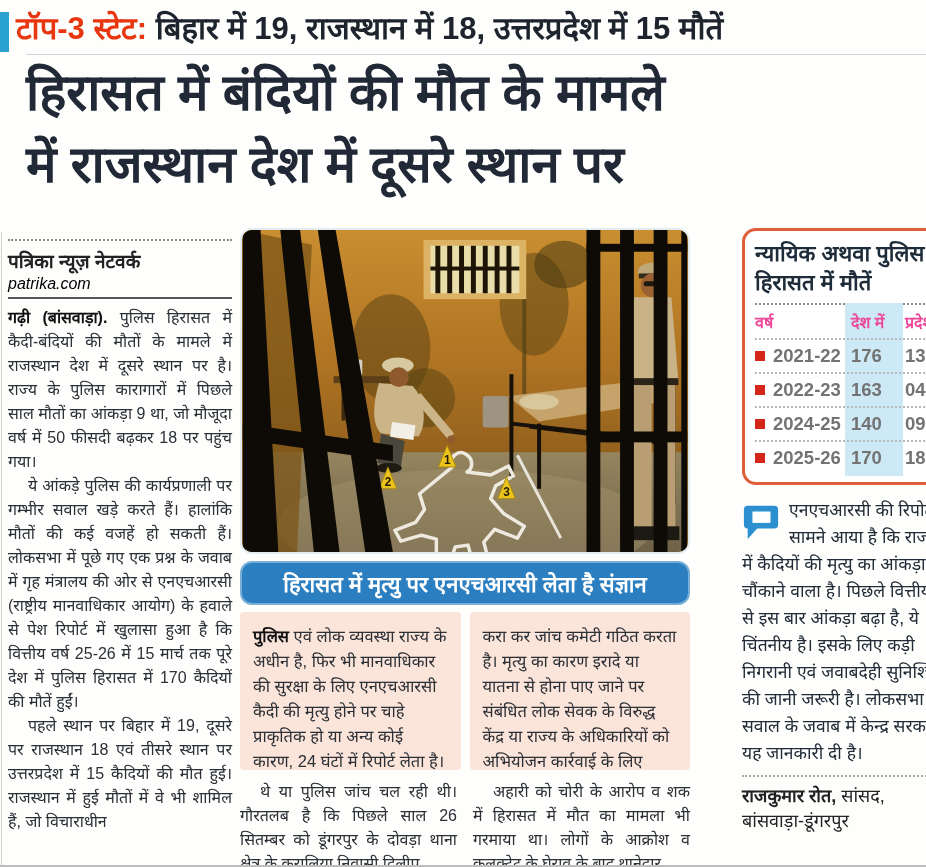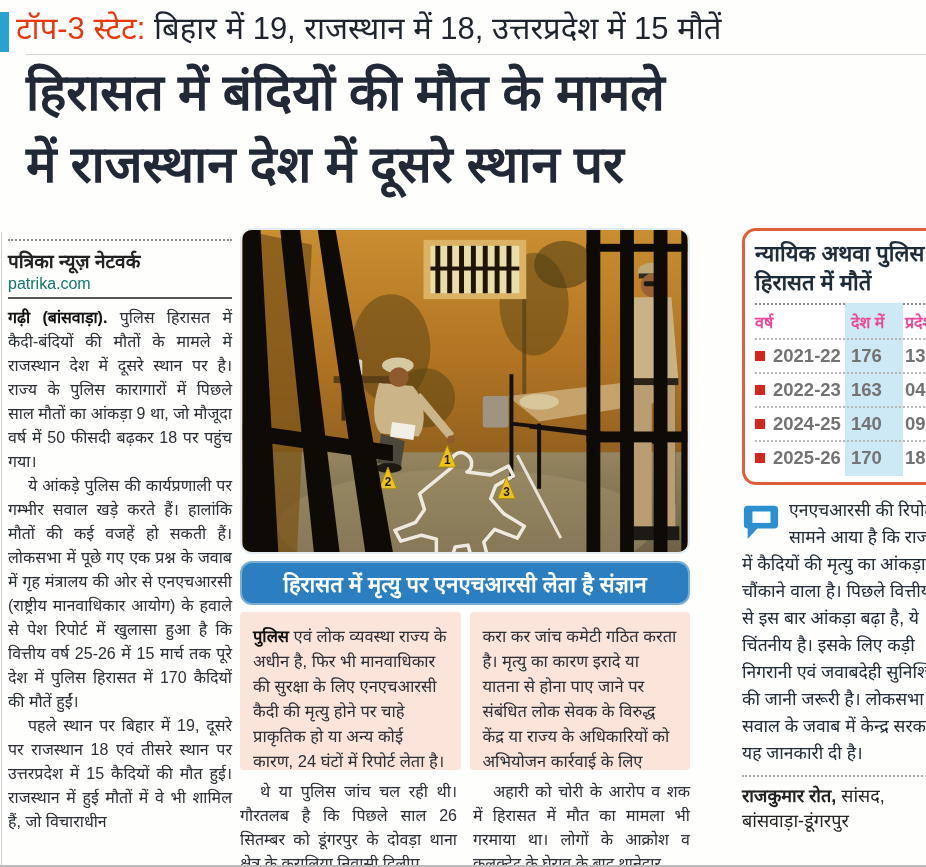--- a/index.html
+++ b/index.html
@@ -6,33 +6,33 @@
   html,body { background:#ffffff; }
   .page {
     position:relative; width:926px; height:867px; overflow:hidden;
     background:#fefefc; color:#24292f;
     font-family:"Liberation Sans","DejaVu Sans",sans-serif;
     border-bottom:2px solid #bdbdbd;
   }
   .left-hairline { position:absolute; left:1px; top:232px; bottom:0; width:1px; background:#cfcfcf; }
   .edge-mark { position:absolute; left:0; top:12px; width:9px; height:40px; background:#2aa2cf; }
 
-  .kicker { position:absolute; top:6px; left:16px; font-size:31px; font-weight:400; letter-spacing:0; white-space:nowrap; }
+  .kicker { position:absolute; top:6px; left:16px; font-size:31px; font-weight:700; letter-spacing:0; white-space:nowrap; }
   .kicker .red { color:#e8360e; }
   .kicker .dark { color:#1d242e; }
 
   .headline { position:absolute; top:54px; left:26px; width:908px; border-top:1px solid #d4d6da; padding-top:2px;
               font-size:51px; line-height:72px; font-weight:700; color:#212936; }
 
   
   .col-left { position:absolute; left:8px; top:230px; width:224px; }
   .subhead { font-size:24px; line-height:32px; font-weight:700; color:#1b1b1b; }
   .dotline { border:none; border-top:2px dotted #8f8f8f; margin:9px 0 7px; }
   .byline { font-size:19px; font-weight:700; color:#222; }
-  .source { font-size:16px; color:#0f766e; margin:1px 0 4px; }
+  .source { font-size:16px; color:#000000; margin:1px 0 4px;font-style:italic; }
   .rule { border:none; border-top:2px solid #555; margin:2px 0 7px; }
   .body-text { font-size:16px; line-height:24px; text-align:justify; color:#2b2f36; }
   .body-text + .body-text { margin-top:0; text-indent:20px; }
   .lead { font-weight:700; color:#111; }
 
   
   .col-mid { position:absolute; left:240px; top:228px; width:450px; }
   .photo { position:relative; width:450px; height:326px; border-radius:12px; overflow:hidden;
            border:2px solid #e3ecf1; background:#b07423; }
   .photo svg { display:block; width:100%; height:100%; }

